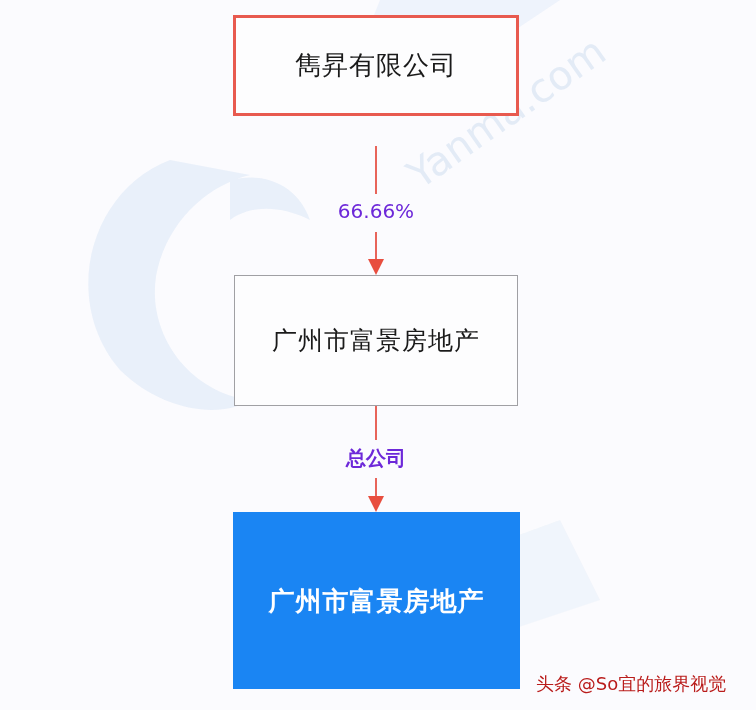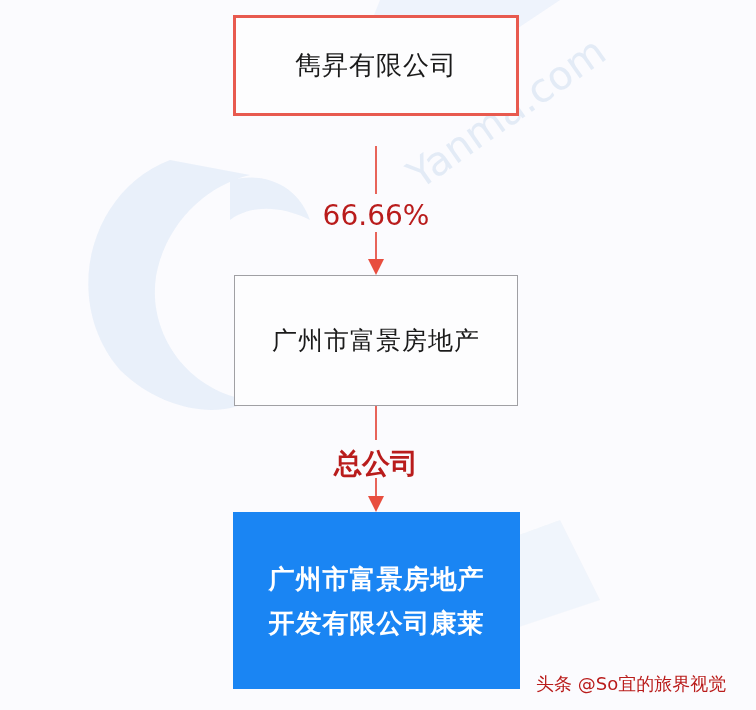--- a/index.html
+++ b/index.html
@@ -28,21 +28,21 @@
     background: #1a85f3;
     font-size: 26px; font-weight: bold; color: #ffffff; line-height: 44px; letter-spacing: 1px;
   }
   .vline { position: absolute; width: 2px; background: #e8645a; }
   .arrowhead {
     position: absolute; width: 0; height: 0;
     border-left: 8px solid transparent; border-right: 8px solid transparent;
     border-top: 16px solid #e84e3f;
   }
   .edge-label {
-    position: absolute; color: #b91c1c; font-size: 28px; text-align: left;
+    position: absolute; color: #6d28d9; font-size: 20px; text-align: left;
     transform: translateX(-50%); white-space: nowrap;
   }
   #credit {
     position: absolute; left: 536px; top: 672px; font-size: 18px; color: #b91c1c;
     text-shadow: 0 0 2px #fff, 0 0 2px #fff;
   }
   .line-text { display: block; }
 </style>
 </head>
 <body>
@@ -73,17 +73,16 @@
 </div>
 
 <div class="vline" style="left:375px; top:406px; height:34px;"></div>
 <div class="edge-label" style="left:376px; top:445px; font-weight:bold;">总公司</div>
 <div class="vline" style="left:375px; top:478px; height:20px;"></div>
 <div class="arrowhead" style="left:368px; top:496px;"></div>
 
 <div class="box" id="box-branch">
   <div>
     <span class="line-text">广州市富景房地产</span>
-    <span class="line-text">开发有限公司康莱</span>
   </div>
 </div>
 
 <div id="credit">头条 @So宜的旅界视觉</div>
 
 </body></html>

